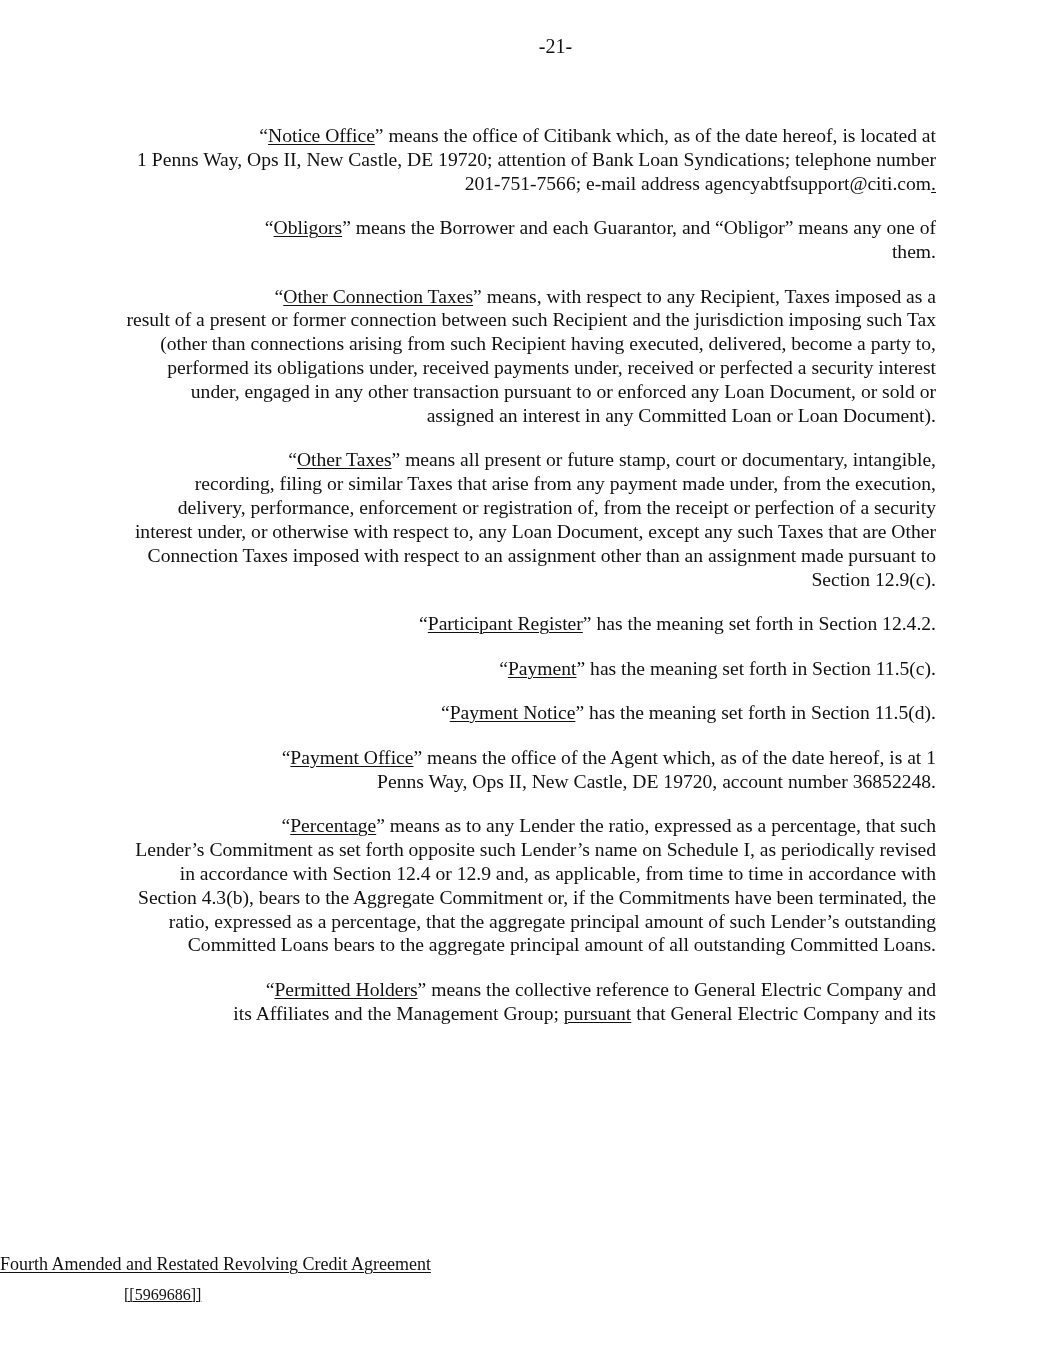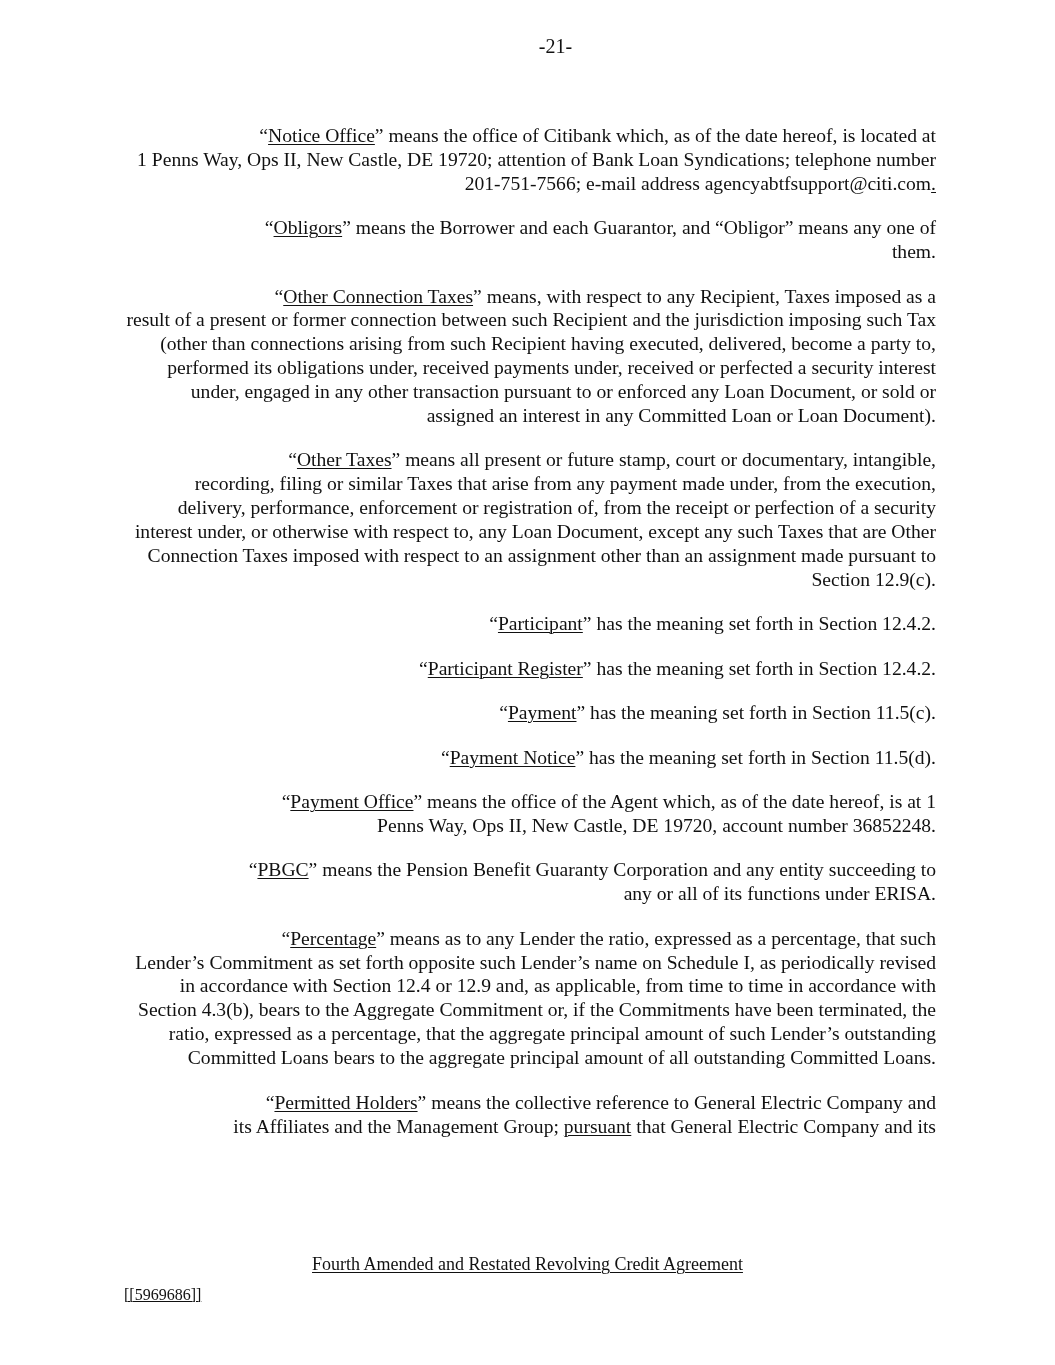--- a/index.html
+++ b/index.html
@@ -42,21 +42,20 @@
     .term, .ul {
       text-decoration: underline;
       text-underline-offset: 2px;
       text-decoration-thickness: 1px;
     }
     .footer-title {
       position: absolute;
       top: 1253px;
       left: 0;
       width: 1055px;
-      text-align: center;
       font-size: 18px;
       line-height: 22px;
       text-decoration: underline;
       text-underline-offset: 2px;
       text-decoration-thickness: 1px;
     }
     .doc-id {
       position: absolute;
       top: 1289px;
       left: 124px;
@@ -74,31 +73,29 @@
 <div class="content">
 
   <p class="para"><span>“</span><span class="term">Notice Office</span><span>”</span><span> means the office of Citibank which, as of the date hereof, is located at 1 Penns Way, Ops II, New Castle, DE 19720; attention of Bank Loan Syndications; telephone number 201-751-7566; e-mail address agencyabtfsupport@citi.com</span><span class="ul">.</span><span></span></p>
 
   <p class="para"><span>“</span><span class="term">Obligors</span><span>”</span><span> means the Borrower and each Guarantor, and “Obligor” means any one of them.</span></p>
 
   <p class="para"><span>“</span><span class="term">Other Connection Taxes</span><span>”</span><span> means, with respect to any Recipient, Taxes imposed as a result of a present or former connection between such Recipient and the jurisdiction imposing such Tax (other than connections arising from such Recipient having executed, delivered, become a party to, performed its obligations under, received payments under, received or perfected a security interest under, engaged in any other transaction pursuant to or enforced any Loan Document, or sold or assigned an interest in any Committed Loan or Loan Document).</span></p>
 
   <p class="para"><span>“</span><span class="term">Other Taxes</span><span>”</span><span> means all present or future stamp, court or documentary, intangible, recording, filing or similar Taxes that arise from any payment made under, from the execution, delivery, performance, enforcement or registration of, from the receipt or perfection of a security interest under, or otherwise with respect to, any Loan Document, except any such Taxes that are Other Connection Taxes imposed with respect to an assignment other than an assignment made pursuant to Section 12.9(c).</span></p>
 
-  <p class="para"><span>“</span><span class="term">Participant</span><span>”</span><span> has the meaning set forth in Section 12.4.2.</span></p>
 
   <p class="para"><span>“</span><span class="term">Participant Register</span><span>”</span><span> has the meaning set forth in Section 12.4.2.</span></p>
 
   <p class="para"><span>“</span><span class="term">Payment</span><span>”</span><span> has the meaning set forth in Section 11.5(c).</span></p>
 
   <p class="para"><span>“</span><span class="term">Payment Notice</span><span>”</span><span> has the meaning set forth in Section 11.5(d).</span></p>
 
   <p class="para"><span>“</span><span class="term">Payment Office</span><span>”</span><span> means the office of the Agent which, as of the date hereof, is at 1 Penns Way, Ops II, New Castle, DE 19720, account number 36852248.</span></p>
 
-  <p class="para"><span>“</span><span class="term">PBGC</span><span>”</span><span> means the Pension Benefit Guaranty Corporation and any entity succeeding to any or all of its functions under ERISA.</span></p>
 
   <p class="para"><span>“</span><span class="term">Percentage</span><span>”</span><span> means as to any Lender the ratio, expressed as a percentage, that such Lender’s Commitment as set forth opposite such Lender’s name on Schedule I, as periodically revised in accordance with Section 12.4 or 12.9 and, as applicable, from time to time in accordance with Section 4.3(b), bears to the Aggregate Commitment or, if the Commitments have been terminated, the ratio, expressed as a percentage, that the aggregate principal amount of such Lender’s outstanding Committed Loans bears to the aggregate principal amount of all outstanding Committed Loans.</span></p>
 
 
   <p class="para last"><span>“</span><span class="term">Permitted Holders</span><span>”</span><span> means the collective reference to General Electric Company and its Affiliates and the Management Group; </span><span class="ul">pursuant</span><span> that General Electric Company and its</span></p>
 
 </div>
 
 <div class="footer-title">Fourth Amended and Restated Revolving Credit Agreement</div>
 <div class="doc-id">[[5969686]]</div>

